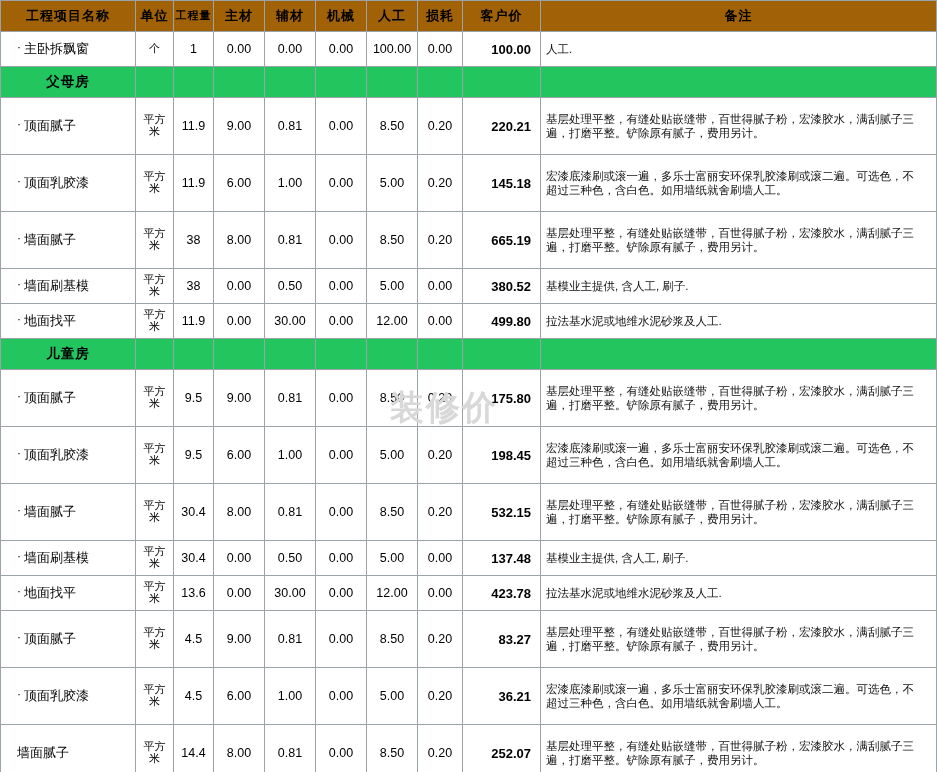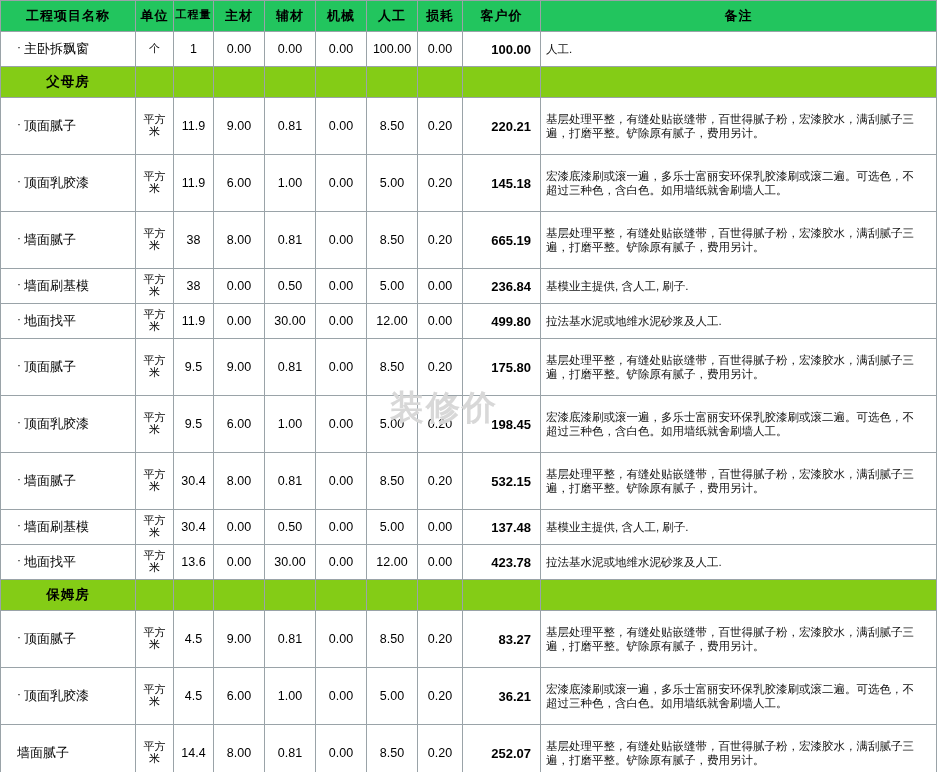--- a/index.html
+++ b/index.html
@@ -1,39 +1,39 @@
 <!DOCTYPE html>
 <html><head>
 <meta charset="utf-8">
 <style>
   html,body{margin:0;padding:0;background:#fff;}
   body{font-family:"Liberation Sans","DejaVu Sans",sans-serif;color:#000;}
   #sheet{width:937px;}
   table{border-collapse:collapse;width:937px;table-layout:fixed;}
   td,th{border:1px solid #9aa3a8;padding:0;vertical-align:middle;}
-  .hdr td{background:#22c55e;text-align:center;font-weight:bold;font-size:13px;height:30px;letter-spacing:1px;}
+  .hdr td{background:#a16207;text-align:center;font-weight:bold;font-size:13px;height:30px;letter-spacing:1px;}
   .c-name{width:135px;}
   .c-unit{width:38px;}
   .c-qty{width:40px;}
   .c-main{width:51px;}
   .c-aux{width:51px;}
   .c-mach{width:51px;}
   .c-labor{width:51px;}
   .c-loss{width:45px;}
   .c-price{width:78px;}
   .c-note{width:auto;}
   .item td{height:30px;}
   .name-cell{font-size:13px;padding-left:16px;white-space:nowrap;}
   .name-cell .dot{display:inline-block;transform:translateY(-2px);margin-right:3px;font-size:12px;}
   .unit-cell{font-size:11px;text-align:center;line-height:1.05;padding:1px 0;}
   .num{font-size:12.5px;text-align:center;font-family:"Liberation Sans",sans-serif;}
   .qty{font-size:12.5px;text-align:center;}
   .price{font-size:13px;text-align:right;padding-right:9px;font-weight:bold;}
   .note{font-size:11.5px;line-height:1.25;padding:2px 20px 2px 5px;color:#111;}
-  .group td{background:#84cc16;height:30px;}
+  .group td{background:#22c55e;height:30px;}
   .group .gname{font-weight:bold;font-size:13.5px;text-align:center;color:#000;letter-spacing:1px;}
   .taller td{height:52px;}
   .wm{position:absolute;left:390px;top:385px;font-size:34px;color:#d8d8d8;font-weight:bold;letter-spacing:2px;pointer-events:none;}
   #wrap{position:relative;}
 </style>
 </head>
 <body>
 
 <div id="wrap">
 <div id="sheet">
@@ -47,21 +47,21 @@
           <col class="c-mach">
           <col class="c-labor">
           <col class="c-loss">
           <col class="c-price">
           <col class="c-note">
     </colgroup>
     <thead>
       <tr class="hdr">
         <td>工程项目名称</td>
         <td>单位</td>
-        <td style="font-size:11px;line-height:1.05;font-family:Liberation Mono, monospace;">工程量</td>
+        <td style="font-size:11px;line-height:1.05;">工程量</td>
         <td>主材</td>
         <td>辅材</td>
         <td>机械</td>
         <td>人工</td>
         <td>损耗</td>
         <td>客户价</td>
         <td>备注</td>
       </tr>
     </thead>
     <tbody id="tbody">
@@ -127,34 +127,46 @@
           </tr>
           <tr class="item">
             <td class="name-cell"><span class="dot">·</span>墙面刷基模</td>
             <td class="unit-cell">平方<br>米</td>
             <td class="qty">38</td>
             <td class="num">0.00</td>
             <td class="num">0.50</td>
             <td class="num">0.00</td>
             <td class="num">5.00</td>
             <td class="num">0.00</td>
-            <td class="price">236.84</td>
+            <td class="price">380.52</td>
             <td class="note">基模业主提供, 含人工, 刷子.</td>
           </tr>
           <tr class="item">
             <td class="name-cell"><span class="dot">·</span>地面找平</td>
             <td class="unit-cell">平方<br>米</td>
             <td class="qty">11.9</td>
             <td class="num">0.00</td>
             <td class="num">30.00</td>
             <td class="num">0.00</td>
             <td class="num">12.00</td>
             <td class="num">0.00</td>
             <td class="price">499.80</td>
             <td class="note">拉法基水泥或地维水泥砂浆及人工.</td>
+          </tr>
+          <tr class="item group">
+            <td class="gname">儿童房</td>
+            <td></td>
+            <td></td>
+            <td></td>
+            <td></td>
+            <td></td>
+            <td></td>
+            <td></td>
+            <td></td>
+            <td></td>
           </tr>
           <tr class="item taller">
             <td class="name-cell"><span class="dot">·</span>顶面腻子</td>
             <td class="unit-cell">平方<br>米</td>
             <td class="qty">9.5</td>
             <td class="num">9.00</td>
             <td class="num">0.81</td>
             <td class="num">0.00</td>
             <td class="num">8.50</td>
             <td class="num">0.20</td>
@@ -201,32 +213,20 @@
             <td class="name-cell"><span class="dot">·</span>地面找平</td>
             <td class="unit-cell">平方<br>米</td>
             <td class="qty">13.6</td>
             <td class="num">0.00</td>
             <td class="num">30.00</td>
             <td class="num">0.00</td>
             <td class="num">12.00</td>
             <td class="num">0.00</td>
             <td class="price">423.78</td>
             <td class="note">拉法基水泥或地维水泥砂浆及人工.</td>
-          </tr>
-          <tr class="item group">
-            <td class="gname">保姆房</td>
-            <td></td>
-            <td></td>
-            <td></td>
-            <td></td>
-            <td></td>
-            <td></td>
-            <td></td>
-            <td></td>
-            <td></td>
           </tr>
           <tr class="item taller">
             <td class="name-cell"><span class="dot">·</span>顶面腻子</td>
             <td class="unit-cell">平方<br>米</td>
             <td class="qty">4.5</td>
             <td class="num">9.00</td>
             <td class="num">0.81</td>
             <td class="num">0.00</td>
             <td class="num">8.50</td>
             <td class="num">0.20</td>

